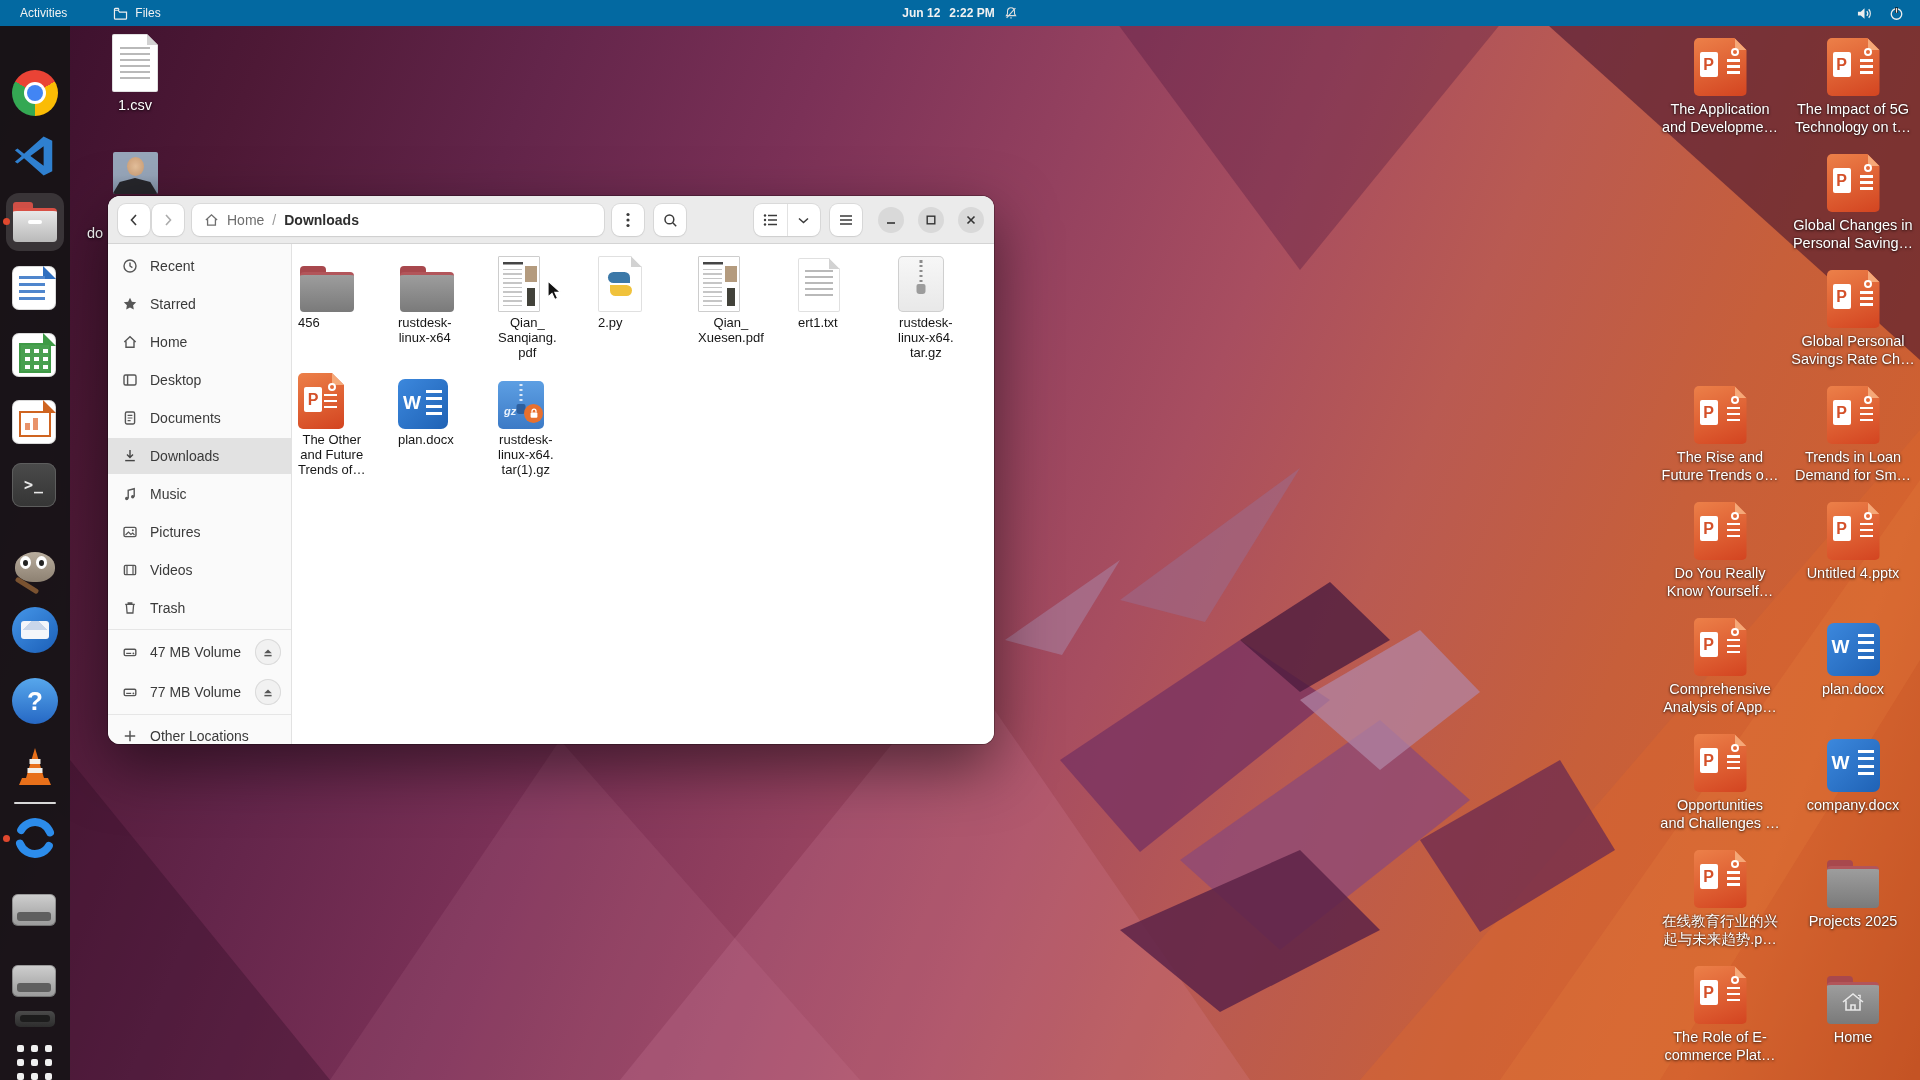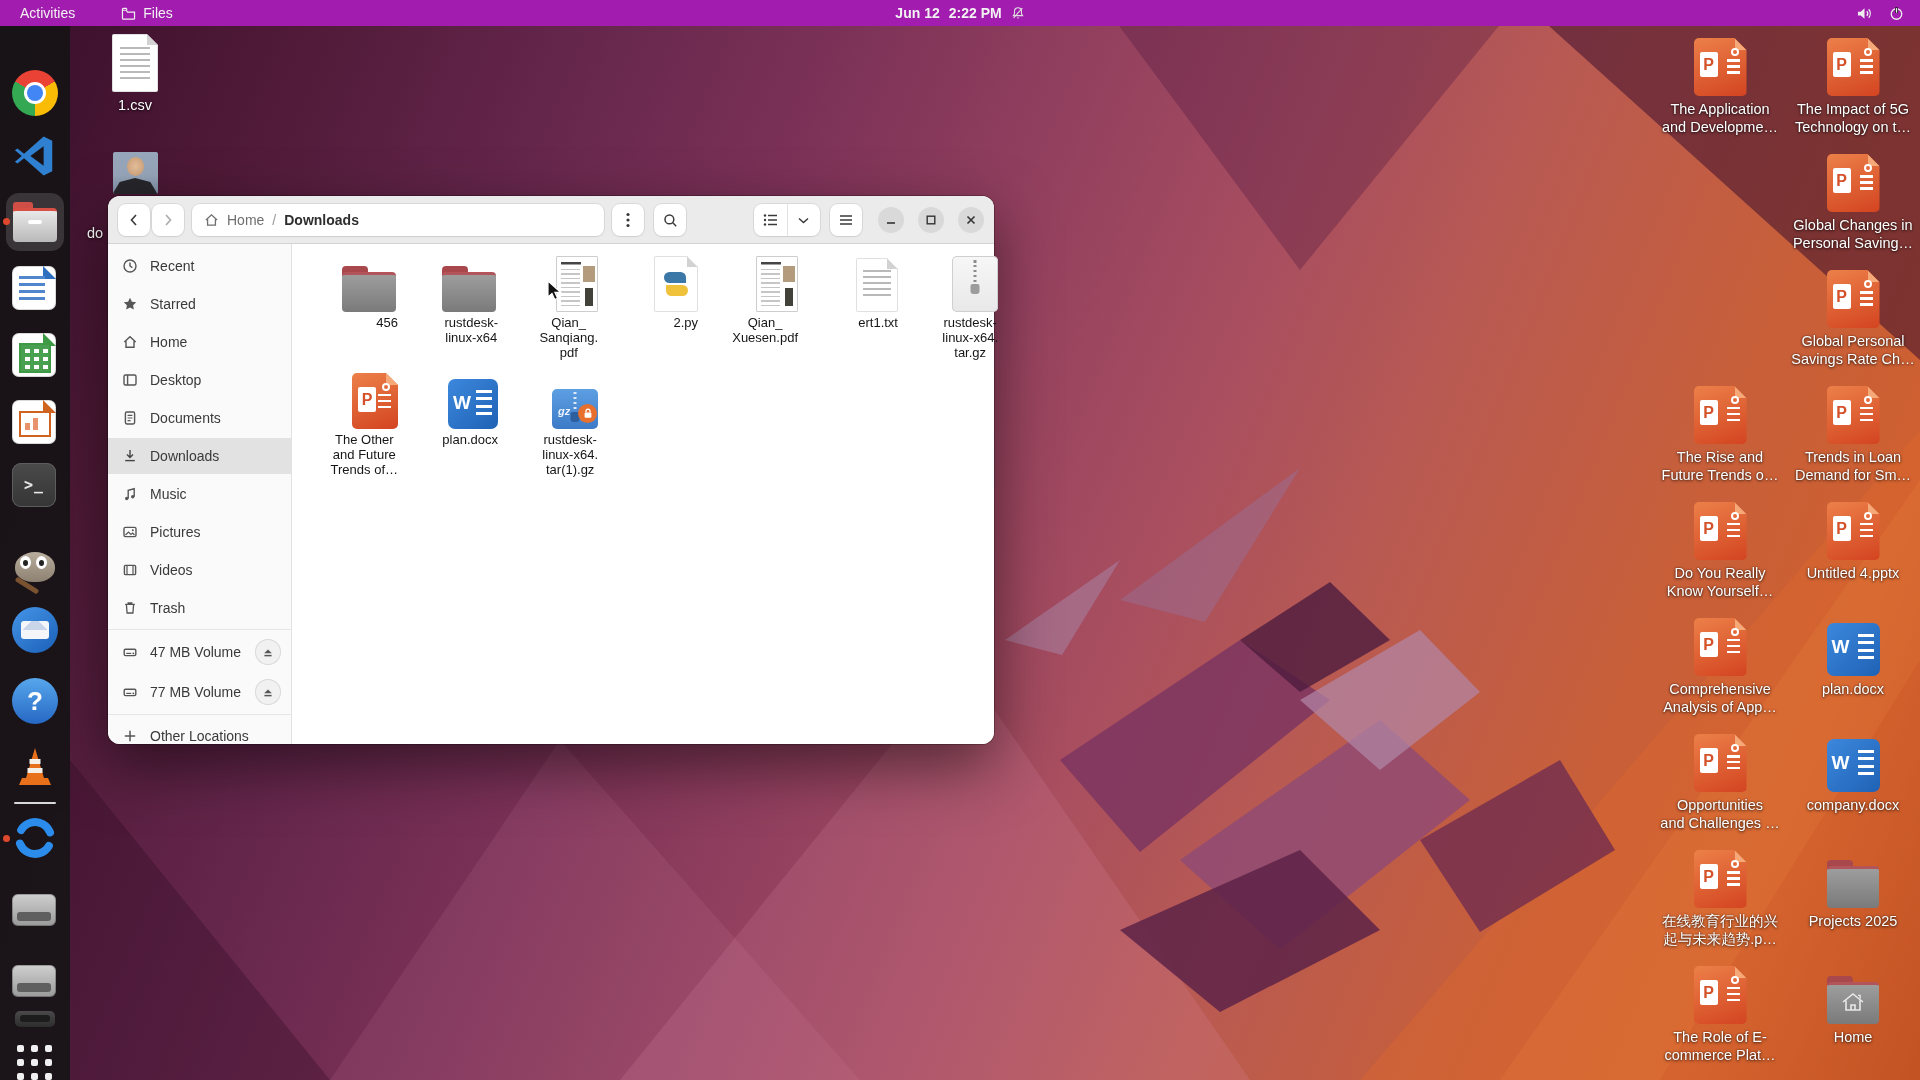--- a/index.html
+++ b/index.html
@@ -5,22 +5,22 @@
   html,body{margin:0;padding:0;width:1920px;height:1080px;overflow:hidden;
     font-family:"Liberation Sans","DejaVu Sans",sans-serif;-webkit-font-smoothing:antialiased;}
   *{box-sizing:border-box;}
 
   
   #wallpaper{position:absolute;inset:0;
     background:linear-gradient(112deg,#380e2b 0%,#4e1936 12%,#63254a 24%,#7b3157 36%,#94415f 48%,#a84e60 58%,#b95a52 68%,#c75f3a 80%,#cf6030 90%,#b5471f 100%);}
   #wallpaper svg{position:absolute;inset:0;width:100%;height:100%;}
 
   
-  #topbar{position:absolute;left:0;top:0;width:1920px;height:26px;background:#a21caf;
-    color:#f2f2f2;font-size:14px;display:flex;align-items:center;z-index:50;}
+  #topbar{position:absolute;left:0;top:0;width:1920px;height:26px;background:#0369a1;
+    color:#f2f2f2;font-size:12px;display:flex;align-items:center;z-index:50;}
   #topbar .tb-left{display:flex;align-items:center;gap:34px;padding-left:14px;}
   .tb-item{display:flex;align-items:center;gap:7px;height:26px;padding:0 6px;cursor:default;}
   #topbar .tb-center{position:absolute;left:0;right:0;margin:auto;width:220px;display:flex;
     align-items:center;justify-content:center;gap:9px;font-weight:700;}
   #topbar .tb-right{margin-left:auto;display:flex;align-items:center;gap:16px;padding-right:16px;}
   #topbar svg{display:block;}
 
   
   #dock{position:absolute;left:0;top:26px;width:70px;height:1054px;background:rgba(22,20,22,.92);z-index:40;}
   .dock-ic{position:absolute;left:12px;width:46px;height:46px;}
@@ -112,21 +112,21 @@
   .ic-py{width:44px;height:56px;}
   .ic-py .pyl{position:absolute;left:10px;top:16px;width:24px;height:24px;}
   .ic-py .pyl::before{content:"";position:absolute;left:0;top:0;width:22px;height:11px;border-radius:6px 6px 0 6px;background:#3b78a8;}
   .ic-py .pyl::after{content:"";position:absolute;right:0;bottom:0;width:22px;height:11px;border-radius:0 6px 6px 6px;background:#f0c23c;}
   .ic-tar{width:46px;height:56px;border-radius:5px;background:linear-gradient(#f7f7f7,#e8e8e8);
     box-shadow:inset 0 0 0 1px #cfcfcf;position:relative;}
   .ic-tar .zip{position:absolute;left:50%;top:4px;width:3px;height:24px;transform:translateX(-50%);
     background:repeating-linear-gradient(#8c8c8c 0 2.5px,transparent 2.5px 5px);}
   .ic-tar .sl{position:absolute;left:50%;top:28px;width:9px;height:10px;transform:translateX(-50%);
     background:#9c9c9c;border-radius:2px 2px 3px 3px;}
-  .ic-tarb{width:46px;height:40px;border-radius:5px;background:linear-gradient(#5d9fe3,#3c7ac6);position:relative;padding-left:7px;}
+  .ic-tarb{width:46px;height:48px;border-radius:5px;background:linear-gradient(#5d9fe3,#3c7ac6);position:relative;padding-left:7px;}
   .ic-tarb .zip{position:absolute;left:50%;top:3px;width:3px;height:20px;transform:translateX(-50%);
     background:repeating-linear-gradient(#dce9f8 0 2.5px,transparent 2.5px 5px);}
   .ic-tarb .sl{position:absolute;left:50%;top:23px;width:9px;height:10px;transform:translateX(-50%);
     background:#2d5f9e;border-radius:2px 2px 3px 3px;}
   .ic-tarb .gz{position:absolute;left:6px;bottom:12px;color:#eaf2fc;font-size:11px;font-style:italic;font-weight:700;}
   .ic-tarb .lock{position:absolute;right:1px;bottom:6px;width:19px;height:19px;border-radius:50%;background:#e8702e;
     display:flex;align-items:center;justify-content:center;}
   .ic-ppt{border-radius:5px;position:relative;background:linear-gradient(160deg,#ec8049,#d34420);
     clip-path:polygon(0 0,calc(100% - 12px) 0,100% 12px,100% 100%,0 100%);}
   .ic-ppt .fold{position:absolute;top:0;right:0;width:12px;height:12px;background:#f5a878;
@@ -173,21 +173,21 @@
   .side-row{height:36px;margin-bottom:2px;display:flex;align-items:center;gap:12px;padding:0 10px 0 14px;}
   .side-row.sel{background:#e2e2e2;}
   .side-row .lab{flex:1;}
   .side-sep{height:1px;background:#e6e6e6;margin:3px 0;}
   .eject{width:26px;height:26px;border-radius:50%;background:#f1f1f1;box-shadow:inset 0 0 0 1px #dadada;
     display:flex;align-items:center;justify-content:center;}
   
   #content{position:absolute;left:184px;top:48px;right:0;bottom:0;background:#fff;border-radius:0 0 12px 0;
     padding:8px 0 0 6px;}
   #grid{display:grid;grid-template-columns:repeat(7,100px);grid-auto-rows:117px;}
-  .cell{display:flex;flex-direction:column;align-items:flex-end;padding-top:2px;}
+  .cell{display:flex;flex-direction:column;align-items:flex-start;padding-top:2px;}
   .cell .ib{height:58px;display:flex;align-items:flex-end;justify-content:center;}
   .flabel{margin-top:3px;font-size:13px;line-height:1.16;color:#161616;text-align:center;white-space:pre-line;}
 
   
   #cursor{position:absolute;left:546px;top:280px;z-index:99;}
 </style>
 </head>
 <body>
 
 <div id="wallpaper">

